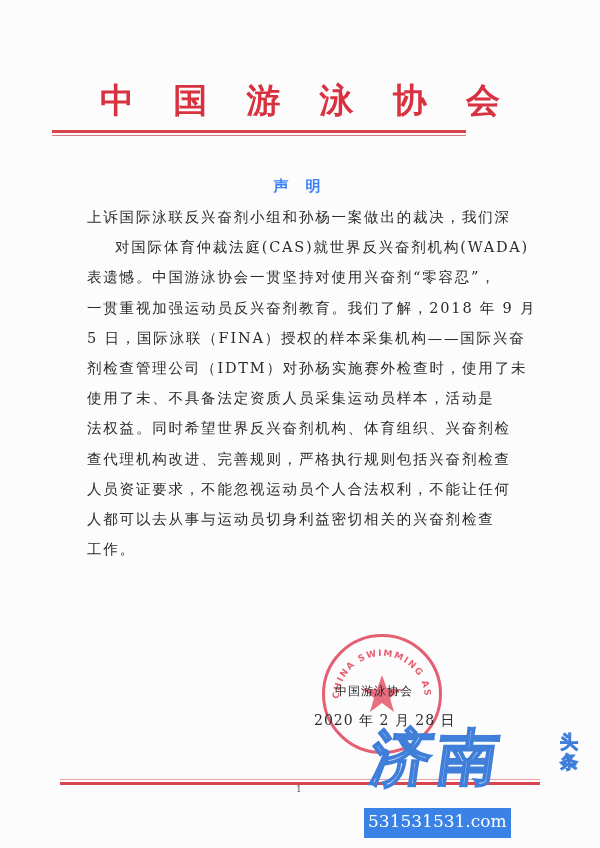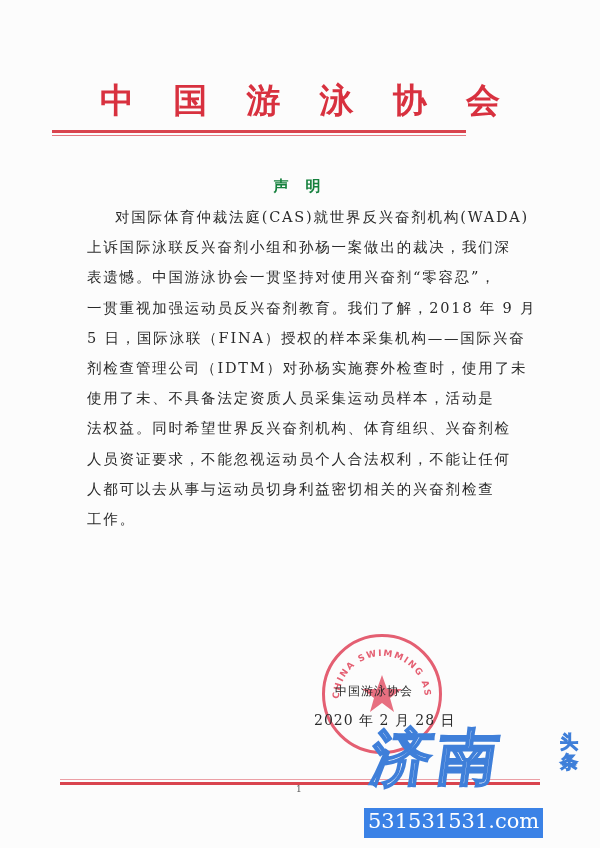--- a/index.html
+++ b/index.html
@@ -25,21 +25,21 @@
     .red-rule-top {
       position: absolute; left: 52px; top: 130px; width: 414px; height: 3px;
       background: #d9444e;
     }
     .red-rule-top2 {
       position: absolute; left: 52px; top: 135px; width: 414px; height: 1px;
       background: #e27a82;
     }
     .heading {
       position: absolute; top: 177px; left: 0; width: 600px; text-align: center;
-      font-size: 15px; font-weight: bold; color: #15803d; letter-spacing: 6px;
+      font-size: 15px; font-weight: bold; color: #3b82f6; letter-spacing: 6px;
     }
     .body-text {
       position: absolute; top: 202px; left: 87px; width: 434px;
       font-size: 14.5px; color: #2a2a2a; line-height: 30.2px;
       letter-spacing: 1.8px;
     }
     .line { white-space: nowrap; display: block; }
     .indent { padding-left: 28px; }
     .signature {
       position: absolute; top: 683px; left: 335px; font-size: 12px; color: #2a2a2a;
@@ -73,21 +73,21 @@
       font-family: "DejaVu Serif", serif; letter-spacing: 6px;
       transform: skewX(-8deg);
     }
     .watermark-side {
       position: absolute; left: 560px; top: 732px; width: 22px;
       font-size: 18px; color: #fff; -webkit-text-stroke: 1px #3f7fd9;
       line-height: 20px; font-family: "DejaVu Sans", sans-serif; font-weight: bold;
     }
     .watermark-url {
       position: absolute; left: 364px; top: 808px; height: 26px;
-      background: #3b82e6; color: #fff; font-size: 21px;
+      background: #3b82e6; color: #fff; font-size: 17px;
       font-family: "DejaVu Serif", serif; padding: 2px 4px; line-height: 22px;
     }
   </style>
 </head>
 <body>
 
 <div class="page">
 
   <div class="letterhead">
     <div class="letterhead-title">
@@ -98,28 +98,29 @@
       <span class="letterhead-char">协</span>
       <span class="letterhead-char">会</span>
     </div>
   </div>
   <div class="red-rule-top"></div>
   <div class="red-rule-top2"></div>
 
   <div class="heading">声 明</div>
 
   <div class="body-text">
+    <span class="line">上诉国际泳联反兴奋剂小组和孙杨一案做出的裁决，我们深</span>
     <span class="line indent">对国际体育仲裁法庭(CAS)就世界反兴奋剂机构(WADA)</span>
-    <span class="line">上诉国际泳联反兴奋剂小组和孙杨一案做出的裁决，我们深</span>
     <span class="line">表遗憾。中国游泳协会一贯坚持对使用兴奋剂“零容忍”，</span>
     <span class="line">一贯重视加强运动员反兴奋剂教育。我们了解，2018 年 9 月</span>
     <span class="line">5 日，国际泳联（FINA）授权的样本采集机构——国际兴奋</span>
     <span class="line">剂检查管理公司（IDTM）对孙杨实施赛外检查时，使用了未</span>
     <span class="line">使用了未、不具备法定资质人员采集运动员样本，活动是</span>
     <span class="line">法权益。同时希望世界反兴奋剂机构、体育组织、兴奋剂检</span>
+    <span class="line">查代理机构改进、完善规则，严格执行规则包括兴奋剂检查</span>
     <span class="line">人员资证要求，不能忽视运动员个人合法权利，不能让任何</span>
     <span class="line">人都可以去从事与运动员切身利益密切相关的兴奋剂检查</span>
     <span class="line">工作。</span>
   </div>
 
   <div class="stamp">
     <svg width="114" height="114" viewBox="0 0 114 114">
       <polygon points="57,38 62,52 77,52 65,61 69,75 57,66 45,75 49,61 37,52 52,52" fill="#e0445a" opacity="0.9"></polygon>
       <defs>
         <path id="arc" d="M 14,62 A 43,43 0 1,1 100,62"></path>

